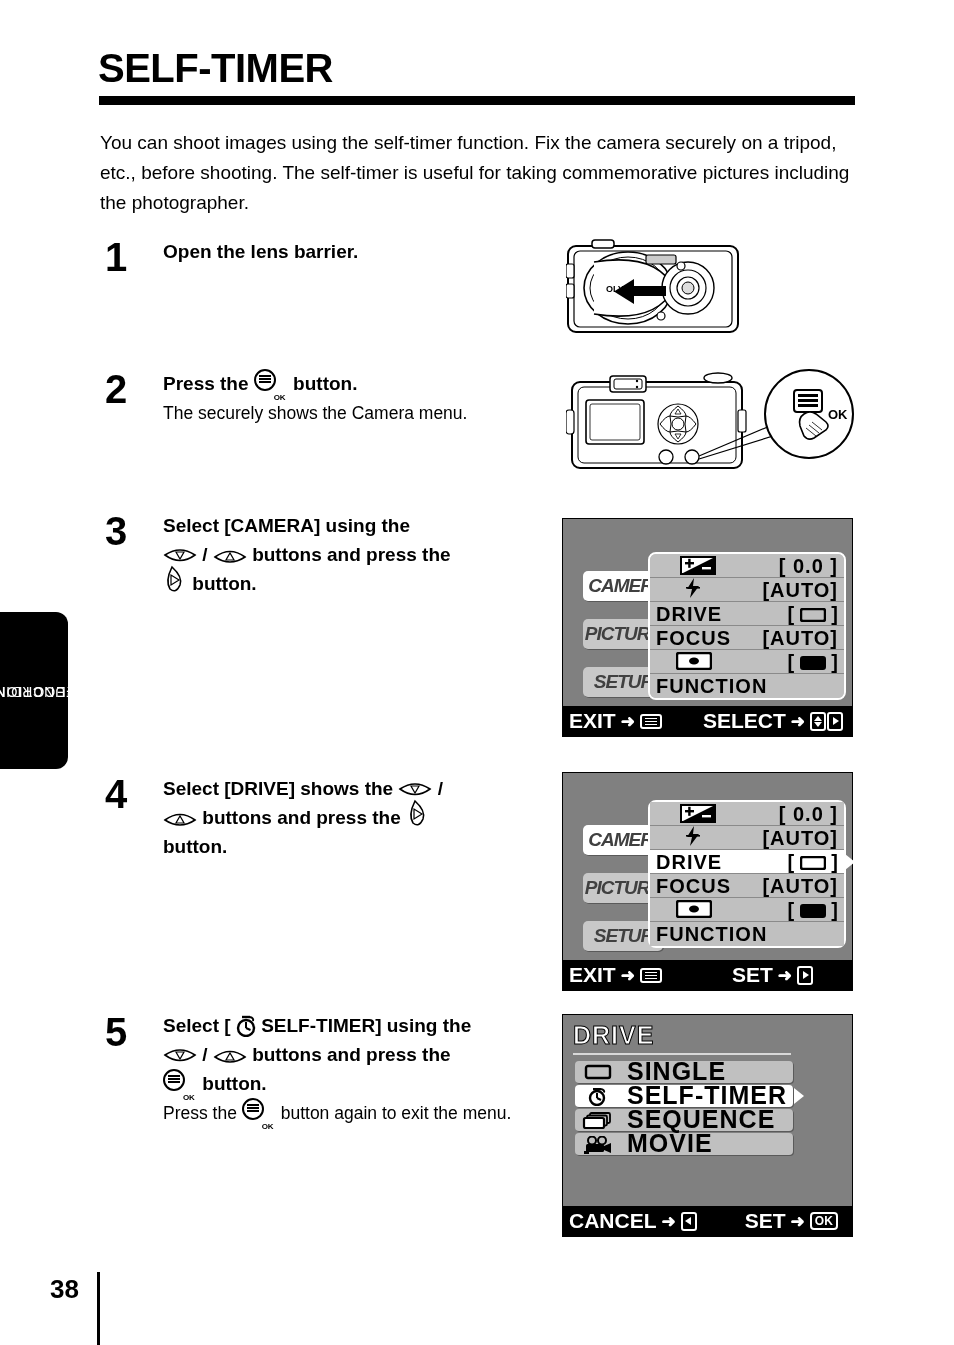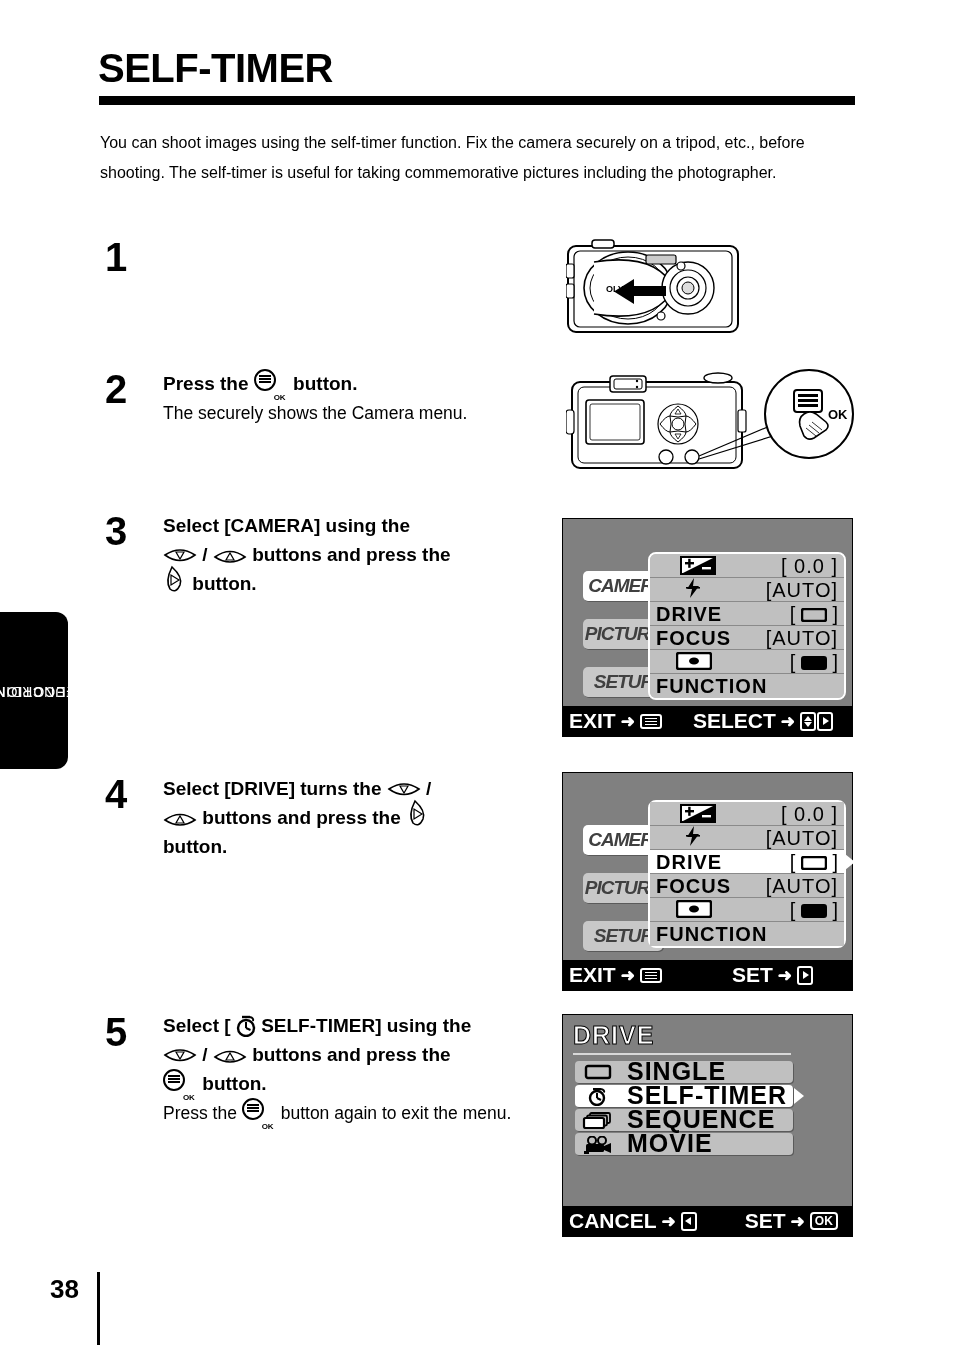--- a/index.html
+++ b/index.html
@@ -28,21 +28,21 @@
     left: 99px; top: 96px;
     width: 756px; height: 9px;
     background: #000;
   }
 
   
   .intro {
     position: absolute;
     left: 100px; top: 128px;
     width: 760px;
-    font-size: 16px;
+    font-size: 19px;
     line-height: 30px;
   }
 
   
   .step-num {
     position: absolute;
     font-size: 40px;
     font-weight: bold;
     line-height: 1;
     width: 48px;
@@ -162,21 +162,21 @@
   }
   .mrow.sel { background: #ffffff; }
   .mrow .lbl {
     position: absolute; left: 6px; top: 1px;
     font-size: 20px; font-weight: bold;
     letter-spacing: 1px;
     line-height: 22px;
   }
   .mrow .val {
     position: absolute; right: 6px; top: 1px;
-    font-size: 20px; font-weight: normal;
+    font-size: 20px; font-weight: bold;
     letter-spacing: 1px;
     line-height: 22px;
   }
   .mrow .rowarrow {
     position: absolute;
     right: -11px; top: 4px;
     width: 0; height: 0;
     border-top: 8px solid transparent;
     border-bottom: 8px solid transparent;
     border-left: 10px solid #fff;
@@ -364,20 +364,21 @@
 <div class="title-rule"></div>
 
 <div class="intro">You can shoot images using the self-timer function. Fix the camera securely on a tripod, etc., before shooting. The self-timer is useful for taking commemorative pictures including the photographer.</div>
 
 <div class="side-tab">
   <span><span>RECORDING</span><br><span>FUNCTIONS</span></span>
 </div>
 
 <div class="step-num" style="left:105px; top:237px;">1</div>
 <div class="step-body" style="left:163px; top:237px;">
+  <div class="step-head">Open the lens barrier.</div>
 </div>
 
 <svg class="cam" style="left:566px; top:238px;" width="176" height="100" viewBox="0 0 176 100">
   <rect x="2" y="8" width="170" height="86" rx="8" fill="#fff" stroke="#000" stroke-width="2"></rect>
   <rect x="8" y="13" width="158" height="76" rx="6" fill="#fff" stroke="#000" stroke-width="1.2"></rect>
   <rect x="26" y="2" width="22" height="8" rx="3" fill="#fff" stroke="#000" stroke-width="1.5"></rect>
   <rect x="0" y="26" width="8" height="14" rx="2" fill="#fff" stroke="#000" stroke-width="1.2"></rect>
   <rect x="0" y="46" width="8" height="14" rx="2" fill="#fff" stroke="#000" stroke-width="1.2"></rect>
   <ellipse cx="62" cy="50" rx="44" ry="36" fill="#fff" stroke="#000" stroke-width="1.6"></ellipse>
   <ellipse cx="62" cy="50" rx="38" ry="31" fill="#fff" stroke="#000" stroke-width="1"></ellipse>
@@ -551,39 +552,39 @@
     <div class="lcdbar">
       <span class="seg" style="margin-left:6px;">
         <span>EXIT</span>
         <span class="arrow">➜</span>
         <span class="glyph-menu">
             <i></i>
             <i></i>
             <i></i>
           </span>
       </span>
-      <span class="seg" style="margin-left:31px;">
+      <span class="seg" style="margin-left:41px;">
         <span>SELECT</span>
         <span class="arrow">➜</span>
         <span class="glyph-updown">
             <span class="u"></span>
             <span class="d"></span>
           </span>
         <span class="glyph-dir right" style="margin-left:1px;">
             <span class="tri"></span>
           </span>
       </span>
     </div>
   </div>
 </div>
 
 <div class="step-num" style="left:105px; top:774px;">4</div>
 <div class="step-body" style="left:163px; top:774px; width:370px;">
   <div class="step-head">
-    <span>Select [DRIVE] turns the</span>
+    <span>Select [DRIVE] shows the</span>
     <span class="ic ic-lens">
       <svg width="34" height="22" viewBox="0 0 34 22">
           <path d="M2 10 Q17 0 32 10 Q17 21 2 10 Z" fill="#fff" stroke="#000" stroke-width="1.6"></path>
           <polygon points="13,7 21,7 17,14" fill="#fff" stroke="#000" stroke-width="1.2"></polygon>
         </svg>
     </span>
     <span>/</span><br>
     <span class="ic ic-lens">
       <svg width="34" height="22" viewBox="0 0 34 22">
           <path d="M2 12 Q17 1 32 12 Q17 22 2 12 Z" fill="#fff" stroke="#000" stroke-width="1.6"></path>

